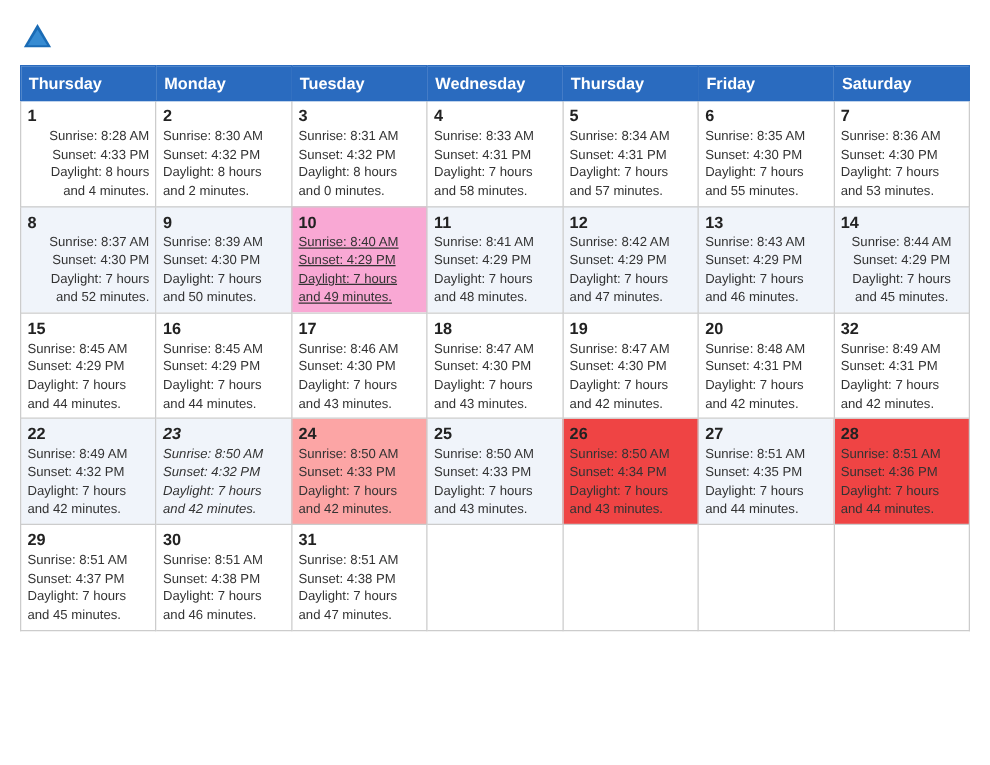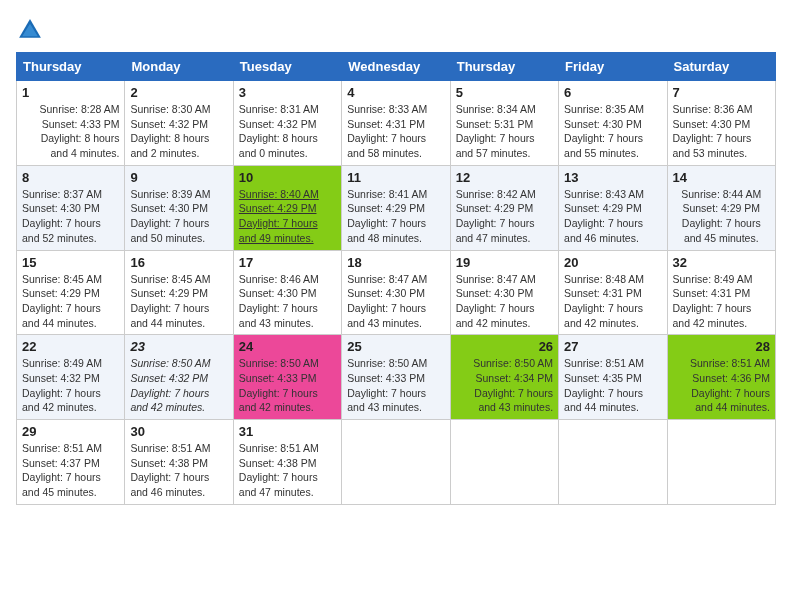--- a/index.html
+++ b/index.html
@@ -146,21 +146,21 @@
         <td>
           <span class="day-num">4</span>
           <div class="day-info" style="white-space: pre-line;">Sunrise: 8:33 AM
 Sunset: 4:31 PM
 Daylight: 7 hours
 and 58 minutes.</div>
         </td>
         <td>
           <span class="day-num">5</span>
           <div class="day-info" style="white-space: pre-line;">Sunrise: 8:34 AM
-Sunset: 5:31 PM
+Sunset: 4:31 PM
 Daylight: 7 hours
 and 57 minutes.</div>
         </td>
         <td>
           <span class="day-num">6</span>
           <div class="day-info" style="white-space: pre-line;">Sunrise: 8:35 AM
 Sunset: 4:30 PM
 Daylight: 7 hours
 and 55 minutes.</div>
         </td>
@@ -168,33 +168,33 @@
           <span class="day-num">7</span>
           <div class="day-info" style="white-space: pre-line;">Sunrise: 8:36 AM
 Sunset: 4:30 PM
 Daylight: 7 hours
 and 53 minutes.</div>
         </td>
       </tr>
       <tr>
         <td style="background: rgb(240, 244, 250);">
           <span class="day-num">8</span>
-          <div class="day-info" style="white-space: pre-line;">Sunrise: 8:37 AM
+          <div class="day-info" style="white-space: pre-line; text-align: right;">Sunrise: 8:37 AM
 Sunset: 4:30 PM
 Daylight: 7 hours
 and 52 minutes.</div>
         </td>
         <td style="background: rgb(240, 244, 250);">
           <span class="day-num">9</span>
           <div class="day-info" style="white-space: pre-line;">Sunrise: 8:39 AM
 Sunset: 4:30 PM
 Daylight: 7 hours
 and 50 minutes.</div>
         </td>
-        <td style="background: #84cc16;">
+        <td style="background: #f9a8d4;">
           <span class="day-num">10</span>
           <div class="day-info" style="white-space: pre-line; text-decoration: underline;">Sunrise: 8:40 AM
 Sunset: 4:29 PM
 Daylight: 7 hours
 and 49 minutes.</div>
         </td>
         <td style="background: rgb(240, 244, 250);">
           <span class="day-num">11</span>
           <div class="day-info" style="white-space: pre-line;">Sunrise: 8:41 AM
 Sunset: 4:29 PM
@@ -282,49 +282,49 @@
 Daylight: 7 hours
 and 42 minutes.</div>
         </td>
         <td style="background: rgb(240, 244, 250); font-style: italic;">
           <span class="day-num">23</span>
           <div class="day-info" style="white-space: pre-line;">Sunrise: 8:50 AM
 Sunset: 4:32 PM
 Daylight: 7 hours
 and 42 minutes.</div>
         </td>
-        <td style="background: #ec4899;">
+        <td style="background: #fca5a5;">
           <span class="day-num">24</span>
           <div class="day-info" style="white-space: pre-line;">Sunrise: 8:50 AM
 Sunset: 4:33 PM
 Daylight: 7 hours
 and 42 minutes.</div>
         </td>
         <td style="background: rgb(240, 244, 250);">
           <span class="day-num">25</span>
           <div class="day-info" style="white-space: pre-line;">Sunrise: 8:50 AM
 Sunset: 4:33 PM
 Daylight: 7 hours
 and 43 minutes.</div>
         </td>
-        <td style="background: #84cc16; text-align: right;">
+        <td style="background: #ef4444;">
           <span class="day-num">26</span>
           <div class="day-info" style="white-space: pre-line;">Sunrise: 8:50 AM
 Sunset: 4:34 PM
 Daylight: 7 hours
 and 43 minutes.</div>
         </td>
         <td style="background: rgb(240, 244, 250);">
           <span class="day-num">27</span>
           <div class="day-info" style="white-space: pre-line;">Sunrise: 8:51 AM
 Sunset: 4:35 PM
 Daylight: 7 hours
 and 44 minutes.</div>
         </td>
-        <td style="background: #84cc16; text-align: right;">
+        <td style="background: #ef4444;">
           <span class="day-num">28</span>
           <div class="day-info" style="white-space: pre-line;">Sunrise: 8:51 AM
 Sunset: 4:36 PM
 Daylight: 7 hours
 and 44 minutes.</div>
         </td>
       </tr>
       <tr>
         <td>
           <span class="day-num">29</span>

